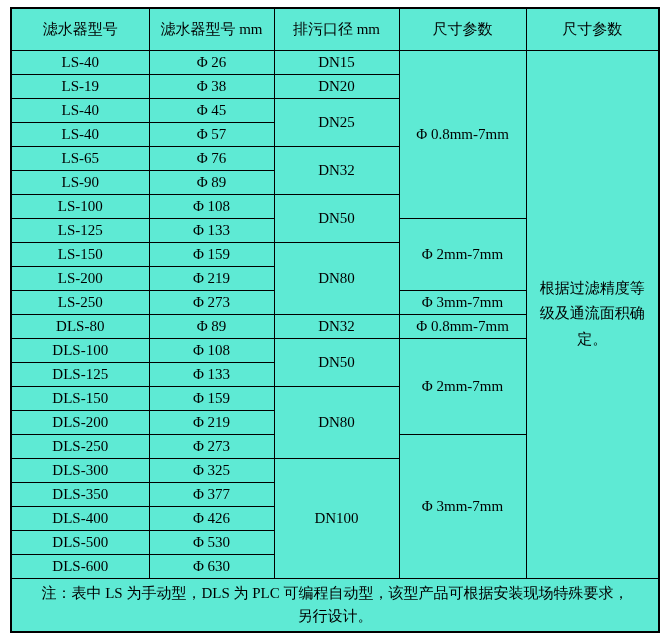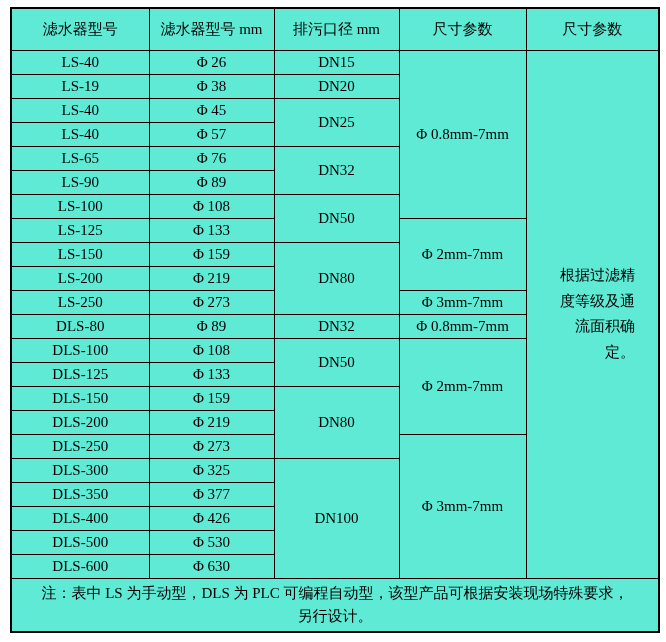--- a/index.html
+++ b/index.html
@@ -27,23 +27,22 @@
     vertical-align: middle;
     padding: 0;
     font-weight: normal;
     font-size: 15px;
     line-height: 1.25;
     overflow: hidden;
   }
   .spec thead th { height: 42px; }
   .spec tbody td { height: 24px; }
   .spec td.size-cell {
-    padding: 0 23px;
+    padding: 0 10px;
     line-height: 1.7;
-    text-align: right;
   }
   .spec td.note-cell {
     height: 54px;
     padding: 3px 10px;
     line-height: 1.55;
     font-size: 15px;
   }
 </style>
 </head>
 <body>

